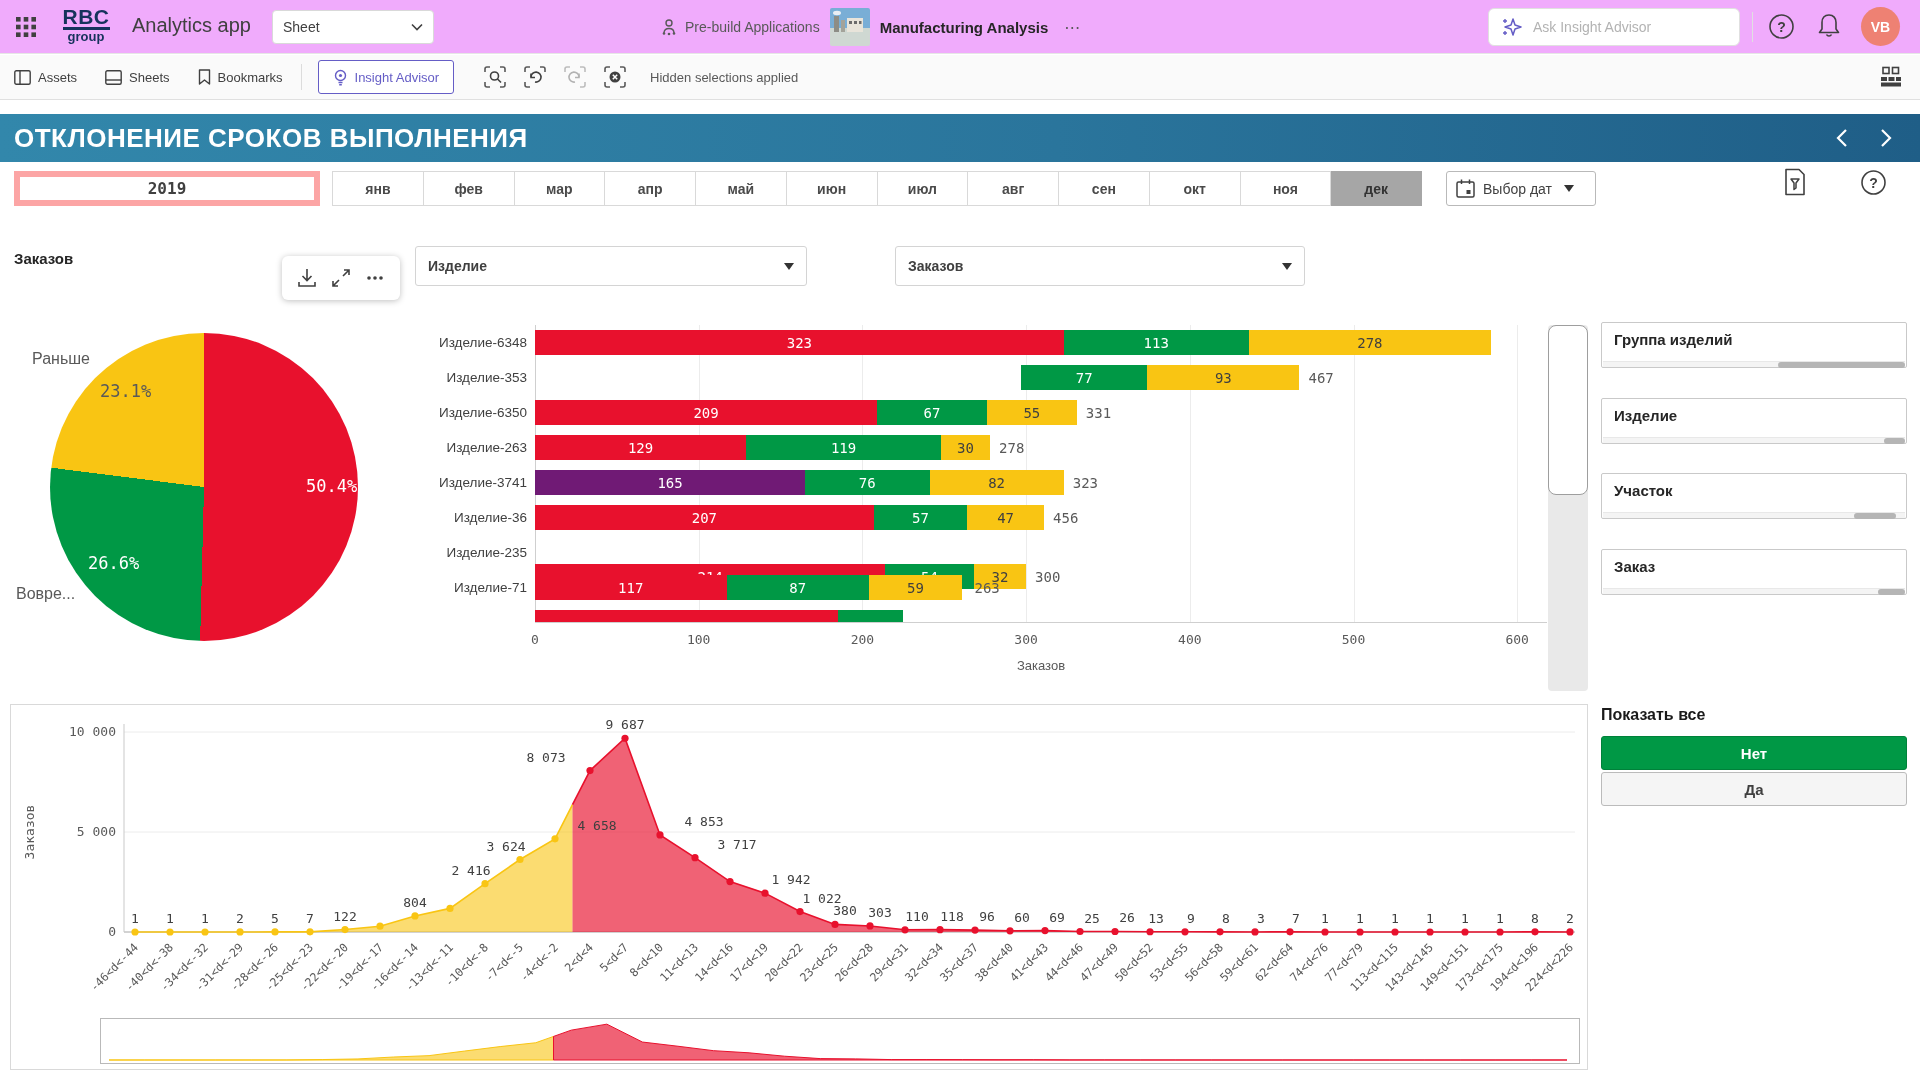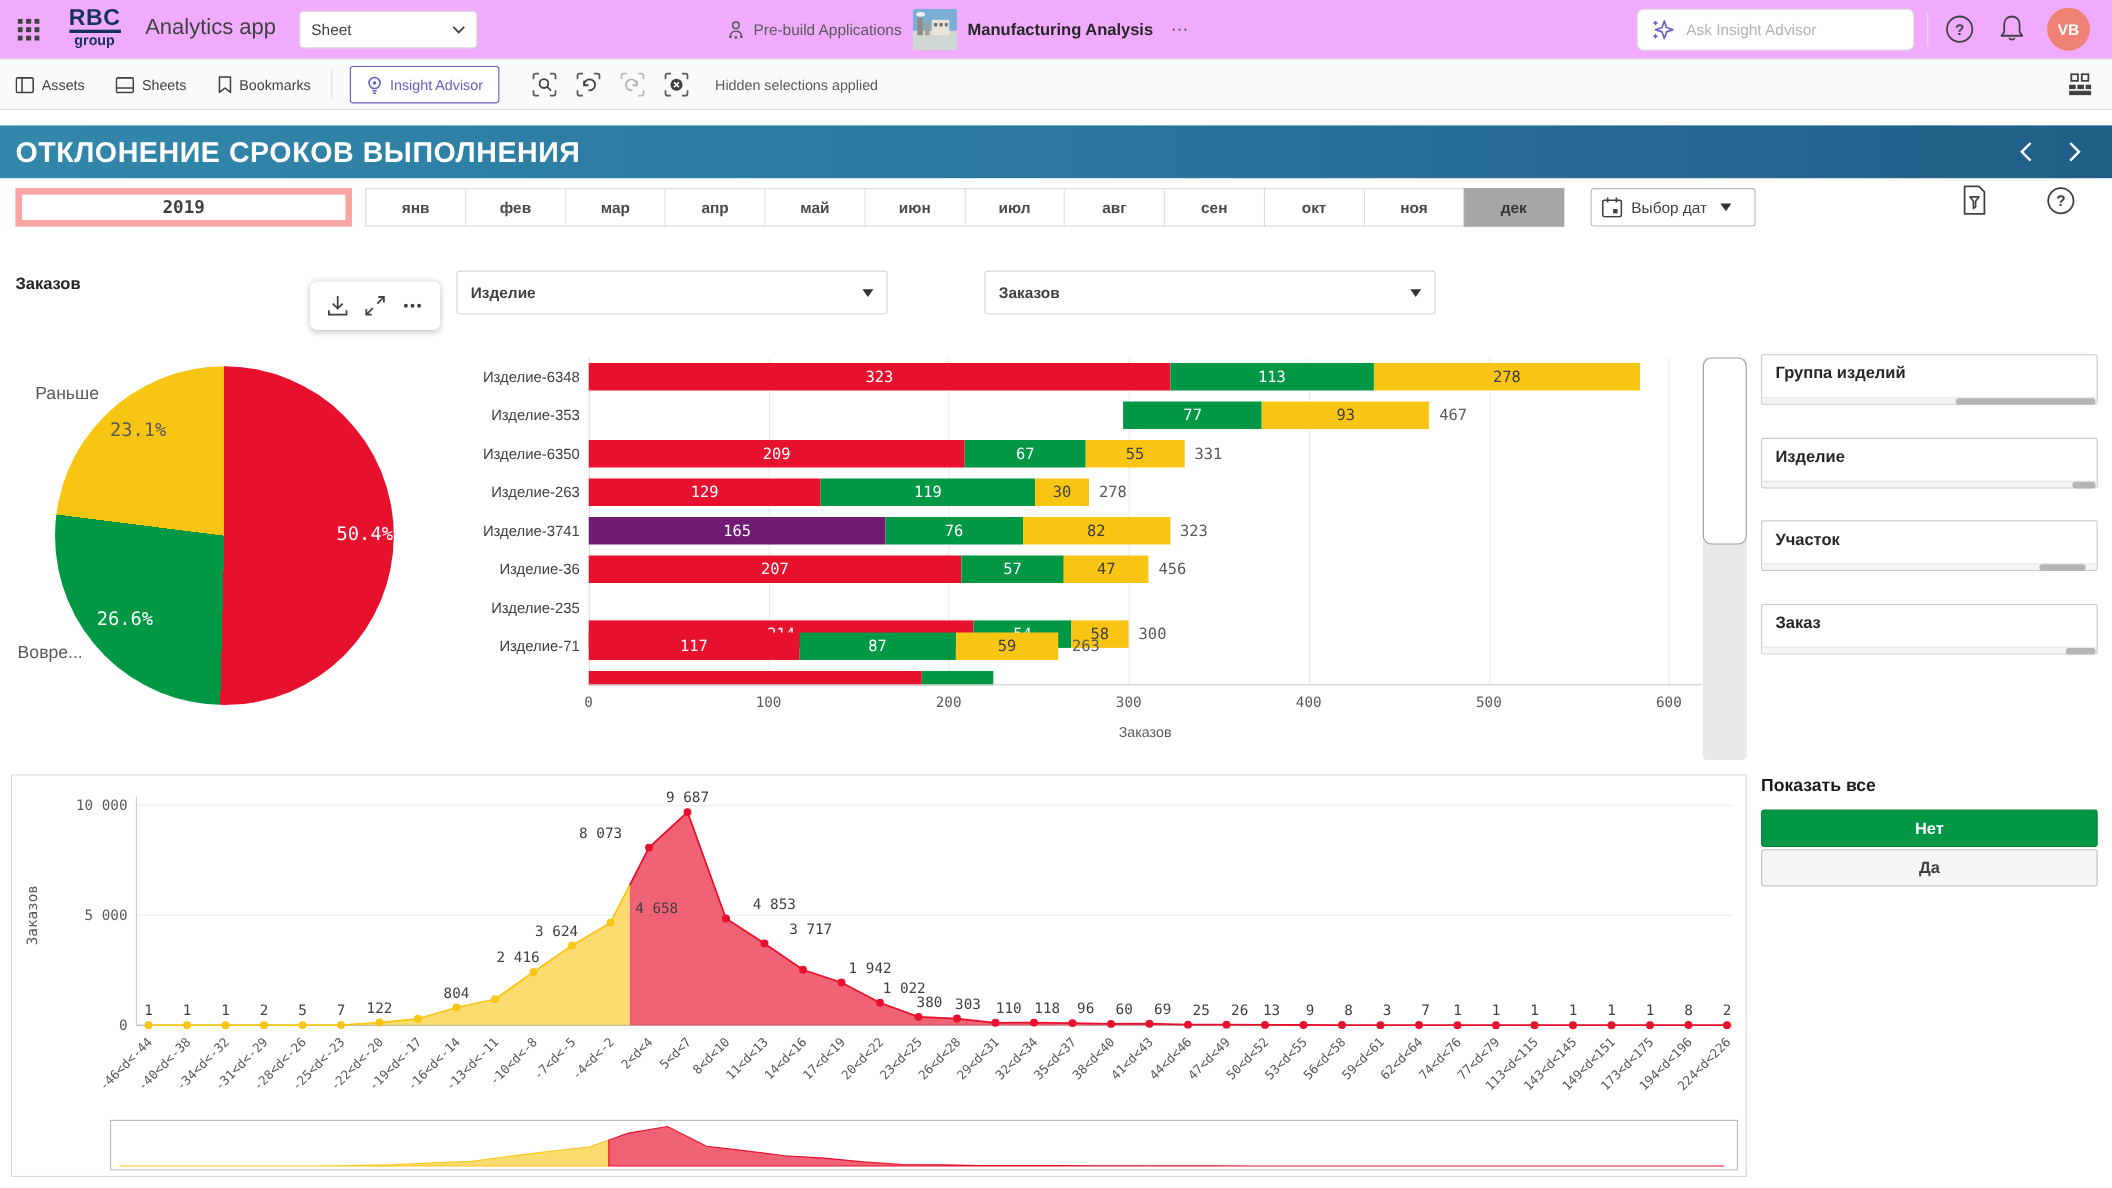--- a/index.html
+++ b/index.html
@@ -381,21 +381,21 @@
       </div>
       <div class="bar-row" style="top: 180px; width: 1012px;">
         <div class="bar-seg" style="left: 0px; width: 338.859px; background: rgb(232, 17, 45); color: rgb(255, 255, 255);">207</div>
         <div class="bar-seg" style="left: 338.859px; width: 93.309px; background: rgb(0, 152, 69); color: rgb(255, 255, 255);">57</div>
         <div class="bar-seg" style="left: 432.168px; width: 76.939px; background: rgb(249, 197, 19); color: rgb(64, 64, 64);">47</div>
         <div class="bar-total" style="left: 518.107px;">456</div>
       </div>
       <div class="bar-row" style="top: 215px; width: 900px; margin-top: 24px;">
         <div class="bar-seg" style="left: 0px; width: 350.318px; background: rgb(232, 17, 45); color: rgb(255, 255, 255);">214</div>
         <div class="bar-seg" style="left: 350.318px; width: 88.398px; background: rgb(0, 152, 69); color: rgb(255, 255, 255);">54</div>
-        <div class="bar-seg" style="left: 438.716px; width: 52.384px; background: rgb(249, 197, 19); color: rgb(64, 64, 64);">58</div>
+        <div class="bar-seg" style="left: 438.716px; width: 52.384px; background: rgb(249, 197, 19); color: rgb(64, 64, 64);">32</div>
         <div class="bar-total" style="left: 500.1px;">300</div>
       </div>
       <div class="bar-row" style="top: 250px; width: 1012px;">
         <div class="bar-seg" style="left: 0px; width: 191.529px; background: rgb(232, 17, 45); color: rgb(255, 255, 255);">117</div>
         <div class="bar-seg" style="left: 191.529px; width: 142.419px; background: rgb(0, 152, 69); color: rgb(255, 255, 255);">87</div>
         <div class="bar-seg" style="left: 333.948px; width: 93px; background: rgb(249, 197, 19); color: rgb(64, 64, 64);">59</div>
         <div class="bar-total" style="left: 439.531px;">263</div>
       </div>
       <div class="bar-row" style="top: 285px; width: 1012px;">
         <div class="bar-seg" style="left: 0px; width: 302.845px; background: rgb(232, 17, 45); color: rgb(255, 255, 255);"></div>

